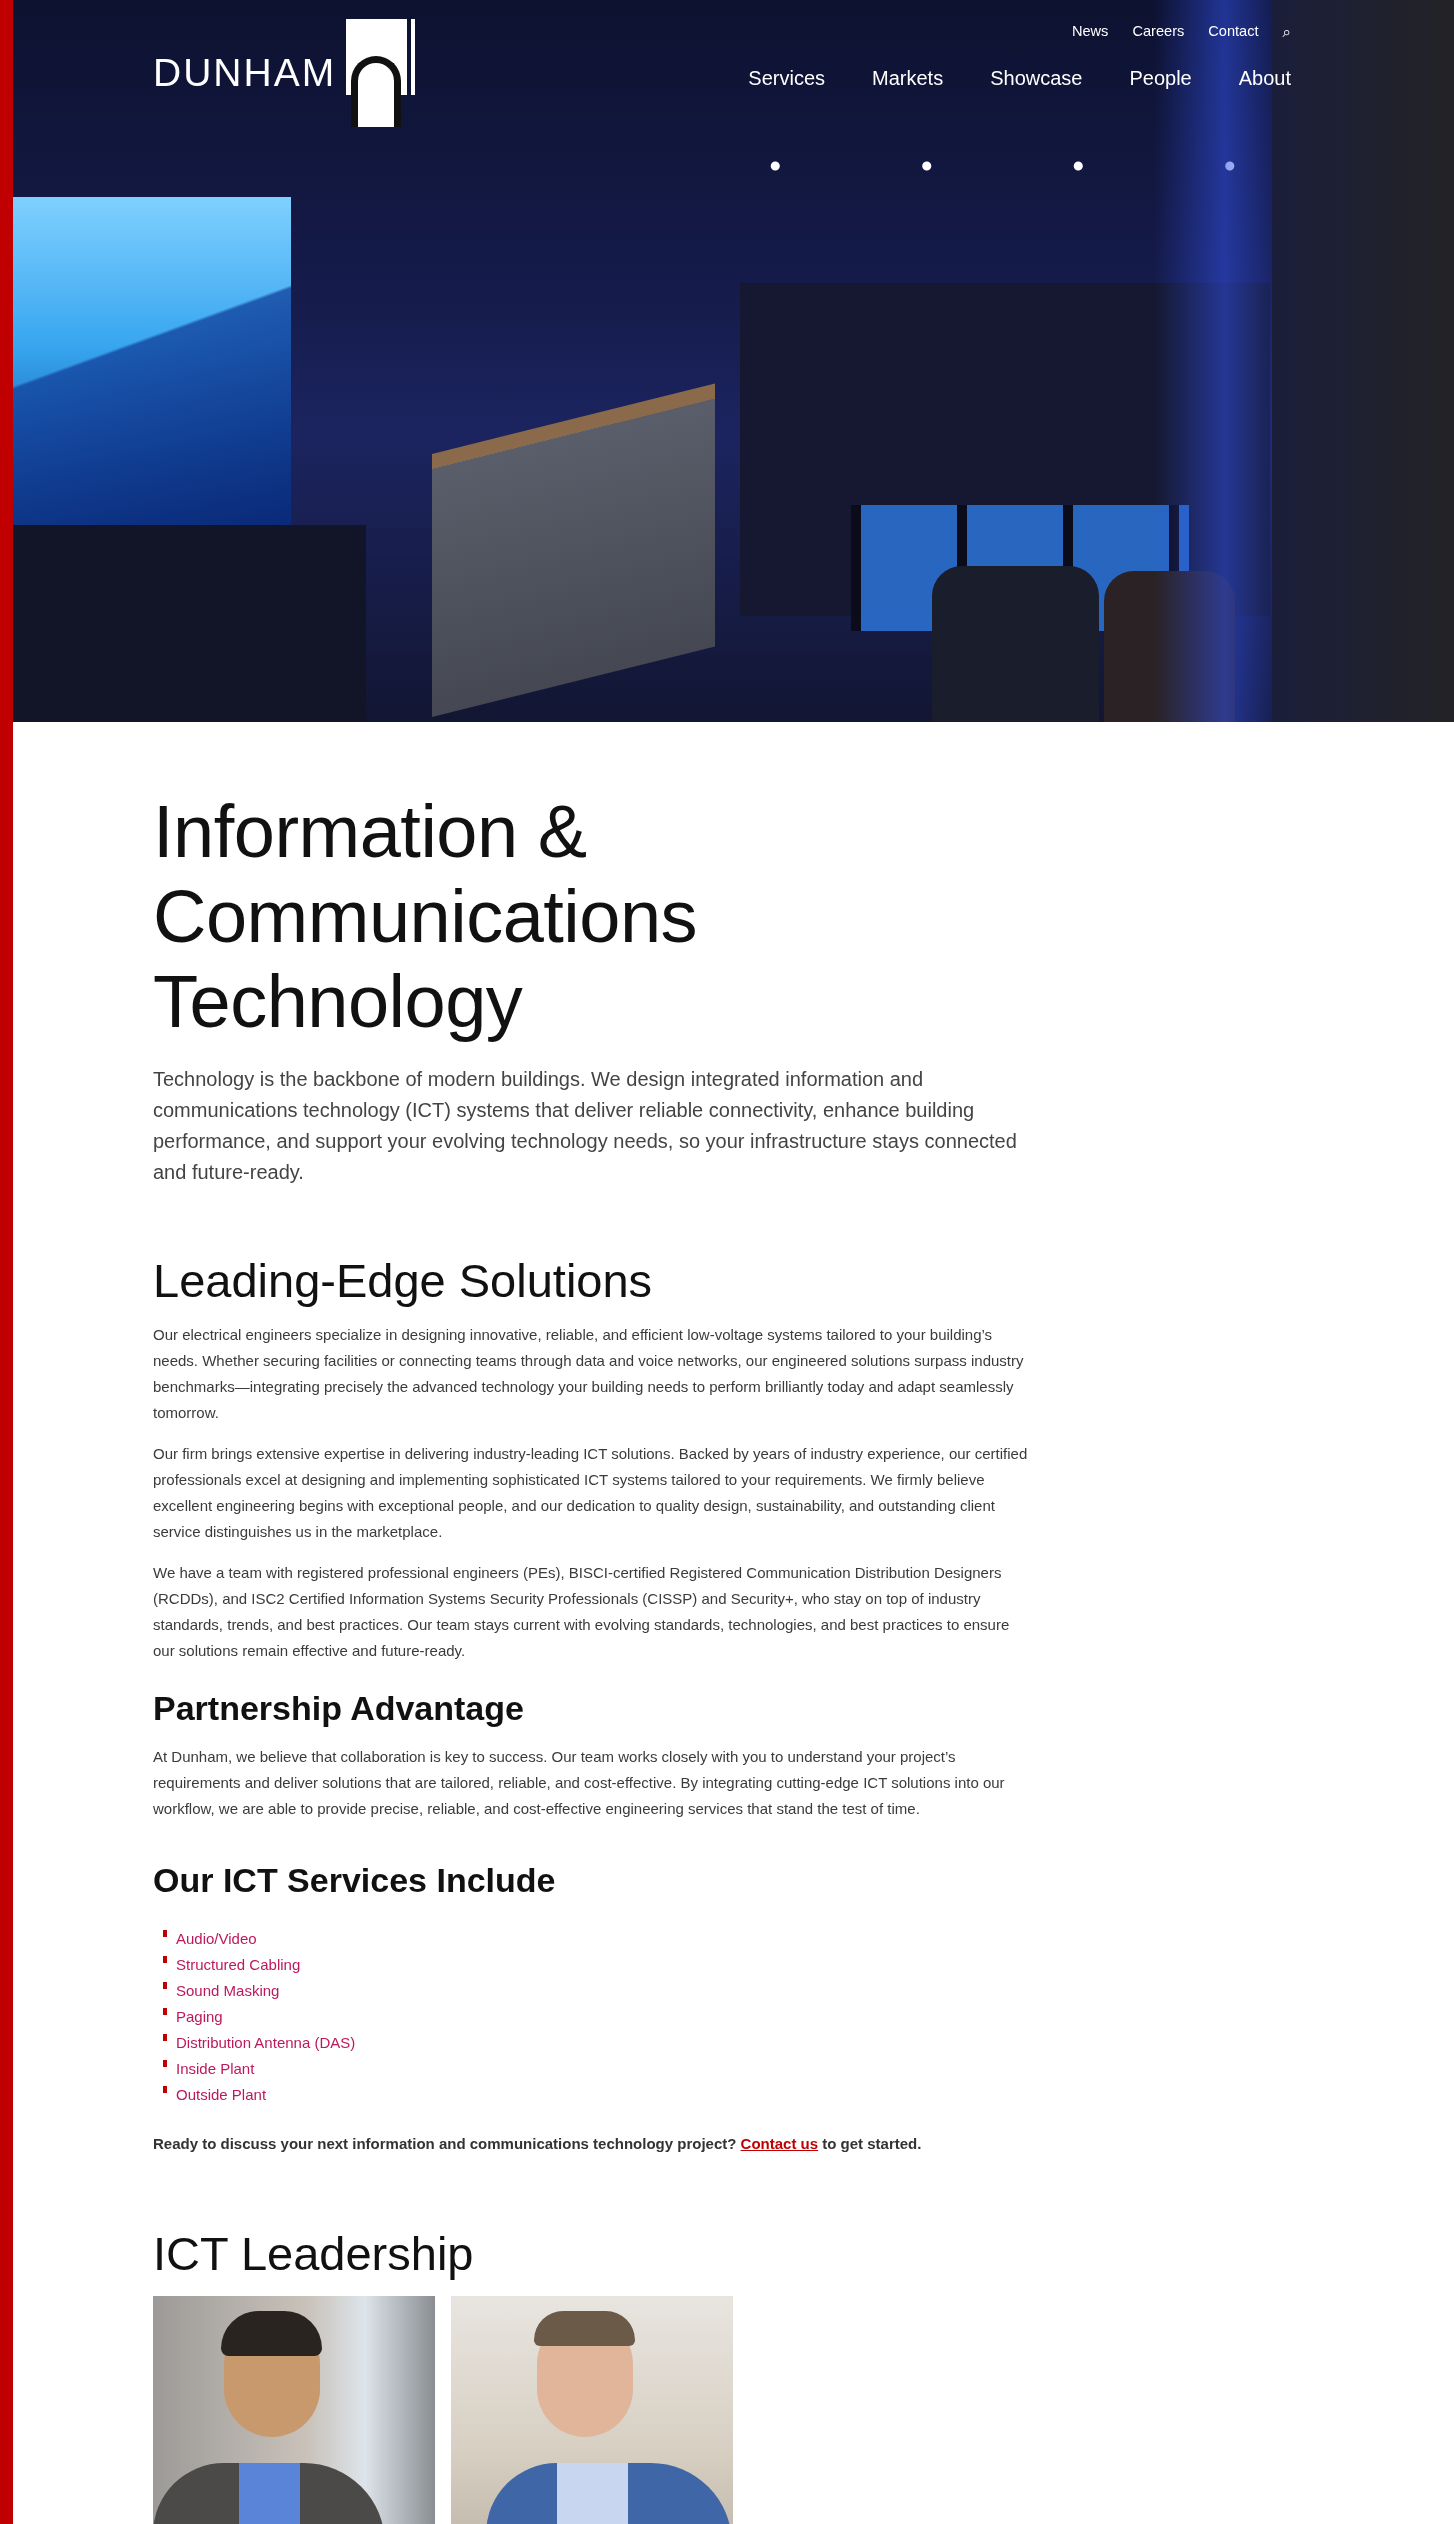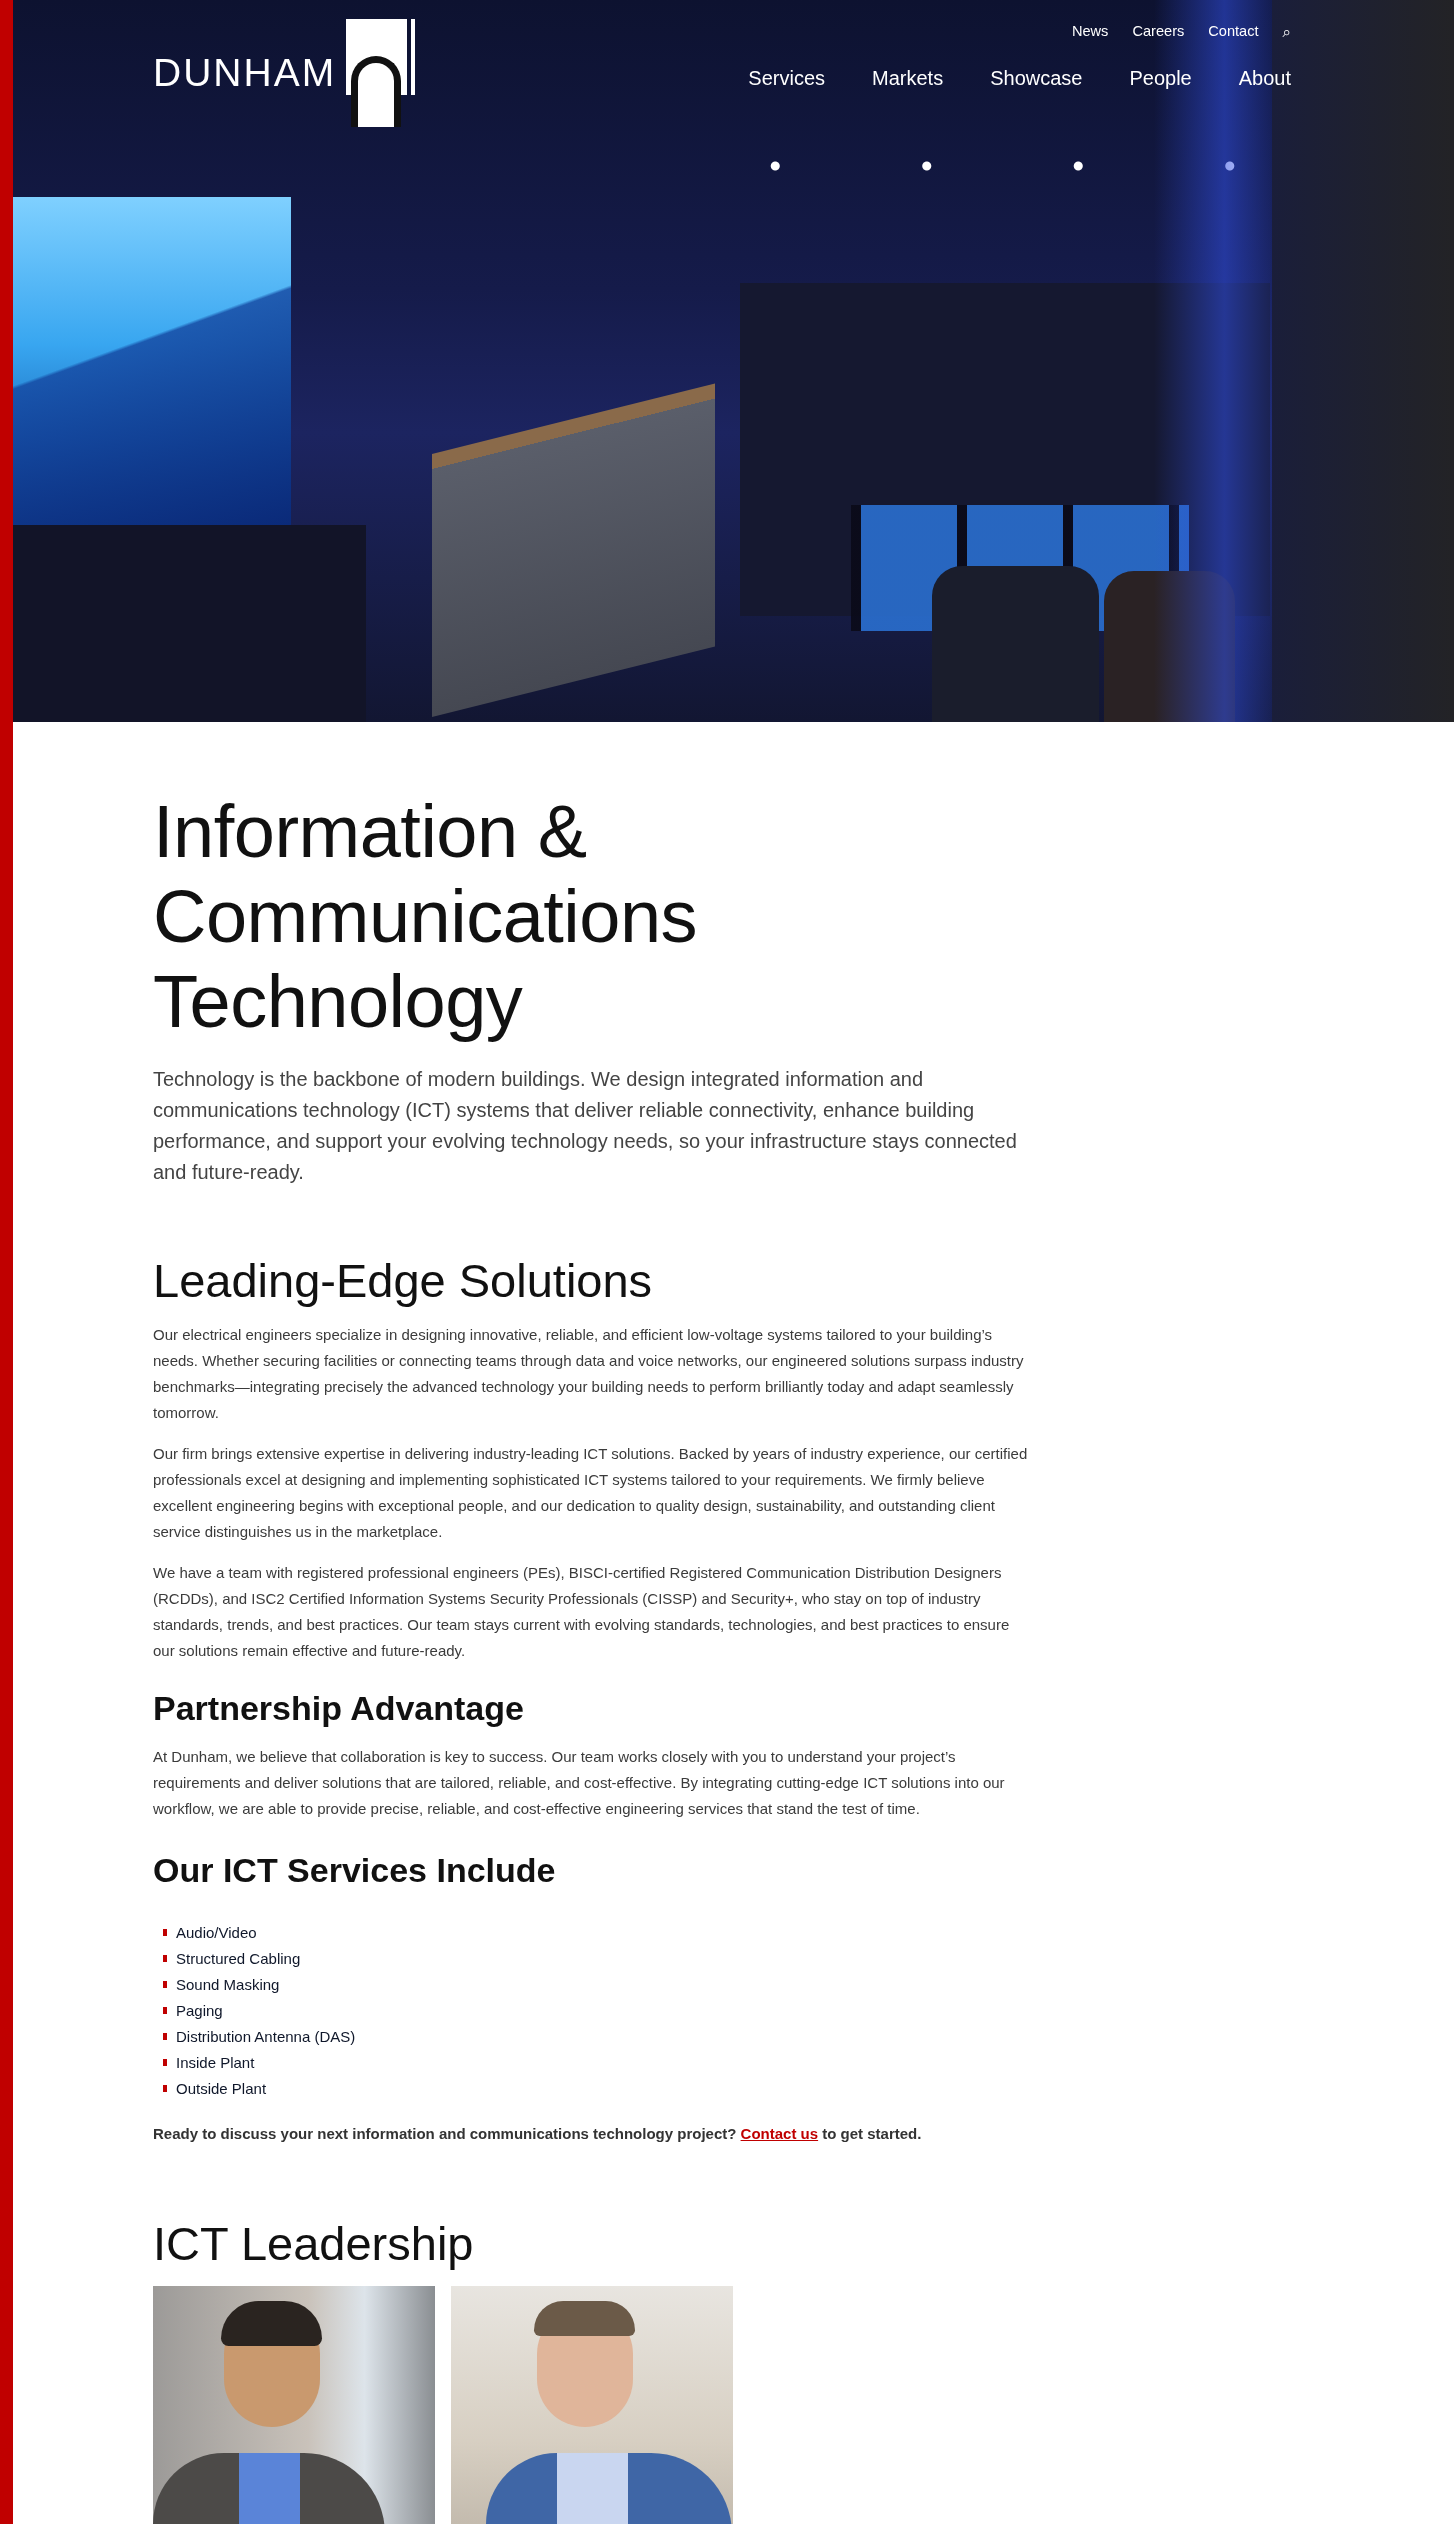--- a/index.html
+++ b/index.html
@@ -40,21 +40,21 @@
 .mainnav{position:absolute;right:163px;top:67px;display:flex;gap:47px}
 .mainnav a{color:#fff;font-size:20px;text-decoration:none}
 
 .content{margin-left:153px;width:879px}
 .page-title{font-size:74px;font-weight:400;line-height:1.15;margin-top:67px;letter-spacing:-0.5px;max-width:1060px}
 .lead{font-size:20px;line-height:31px;color:#444;margin-top:20px;width:869px}
 h2.sec{font-size:47px;font-weight:400;margin-top:67px;line-height:1.1}
 p.body{font-size:15px;line-height:26px;color:#3b3b3b;margin-top:15px;width:879px}
 h3.sub{font-size:34px;font-weight:700;margin-top:24px;line-height:1.2}
 ul.services{list-style:none;margin-top:29px}
-ul.services li{font-size:15px;color:#0f172a;height:26px;display:flex;align-items:center}
+ul.services li{font-size:15px;color:#be185d;height:26px;display:flex;}
 ul.services li .bullet{display:inline-block;width:4px;height:7px;background:#c00000;margin:0 9px 0 10px}
 .cta-line{font-size:15px;font-weight:700;color:#333;margin-top:23px}
 .cta-line a{color:#c00000;text-decoration:underline}
 
 .leaders-title{font-size:47px;font-weight:400;margin-top:76px;line-height:1.1}
 .leaders{display:flex;gap:16px;margin-top:17px}
 .leader{width:282px}
 .photo{width:282px;height:282px;position:relative;overflow:hidden}
 .photo.p1{background:linear-gradient(90deg,#9c9a98 0%,#c9c2ba 55%,#dde4ea 75%,#8a8e92 100%)}
 .photo.p2{background:linear-gradient(180deg,#e8e5e0 0%,#d7cfc2 55%,#b9b0a3 100%)}
@@ -115,21 +115,21 @@
   <p class="lead">Technology is the backbone of modern buildings. We design integrated information and communications technology (ICT) systems that deliver reliable connectivity, enhance building performance, and support your evolving technology needs, so your infrastructure stays connected and future-ready.</p>
 
   <h2 class="sec">Leading-Edge Solutions</h2>
   <p class="body">Our electrical engineers specialize in designing innovative, reliable, and efficient low-voltage systems tailored to your building’s needs. Whether securing facilities or connecting teams through data and voice networks, our engineered solutions surpass industry benchmarks—integrating precisely the advanced technology your building needs to perform brilliantly today and adapt seamlessly tomorrow.</p>
   <p class="body">Our firm brings extensive expertise in delivering industry-leading ICT solutions.  Backed by years of industry experience, our certified professionals excel at designing and implementing sophisticated ICT systems tailored to your requirements. We firmly believe excellent engineering begins with exceptional people, and our dedication to quality design, sustainability, and outstanding client service distinguishes us in the marketplace.</p>
   <p class="body">We have a team with registered professional engineers (PEs), BISCI-certified Registered Communication Distribution Designers (RCDDs), and ISC2 Certified Information Systems Security Professionals (CISSP) and Security+, who stay on top of industry standards, trends, and best practices. Our team stays current with evolving standards, technologies, and best practices to ensure our solutions remain effective and future-ready.</p>
 
   <h3 class="sub">Partnership Advantage</h3>
   <p class="body">At Dunham, we believe that collaboration is key to success. Our team works closely with you to understand your project’s requirements and deliver solutions that are tailored, reliable, and cost-effective. By integrating cutting-edge ICT solutions into our workflow, we are able to provide precise, reliable, and cost-effective engineering services that stand the test of time.</p>
 
-  <h3 class="sub" style="margin-top:28px">Our ICT Services Include</h3>
+  <h3 class="sub" style="margin-top:38px">Our ICT Services Include</h3>
   <ul class="services">
     <li>
         <span class="bullet"></span>
         <span>Audio/Video</span>
       </li>
     <li>
         <span class="bullet"></span>
         <span>Structured Cabling</span>
       </li>
     <li>

